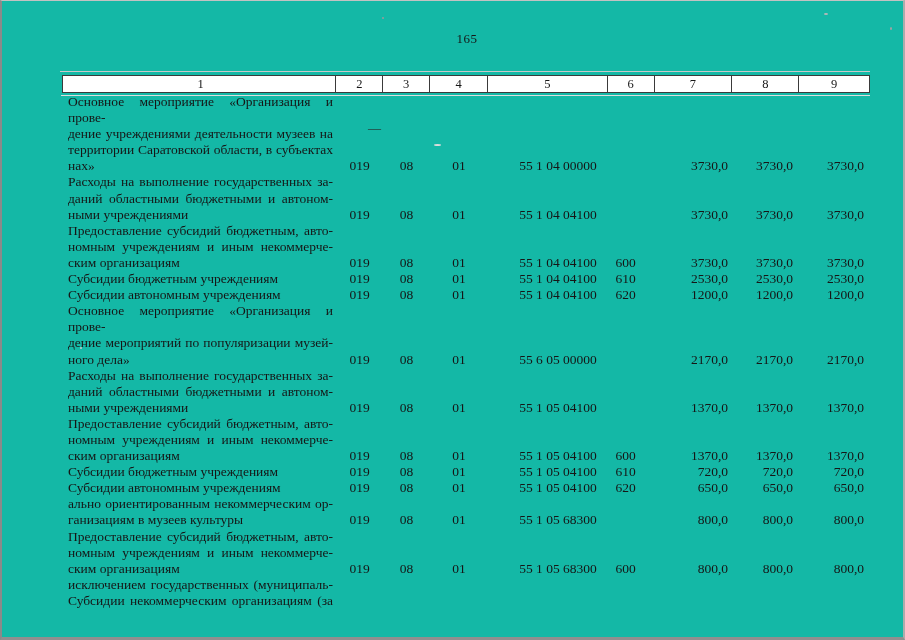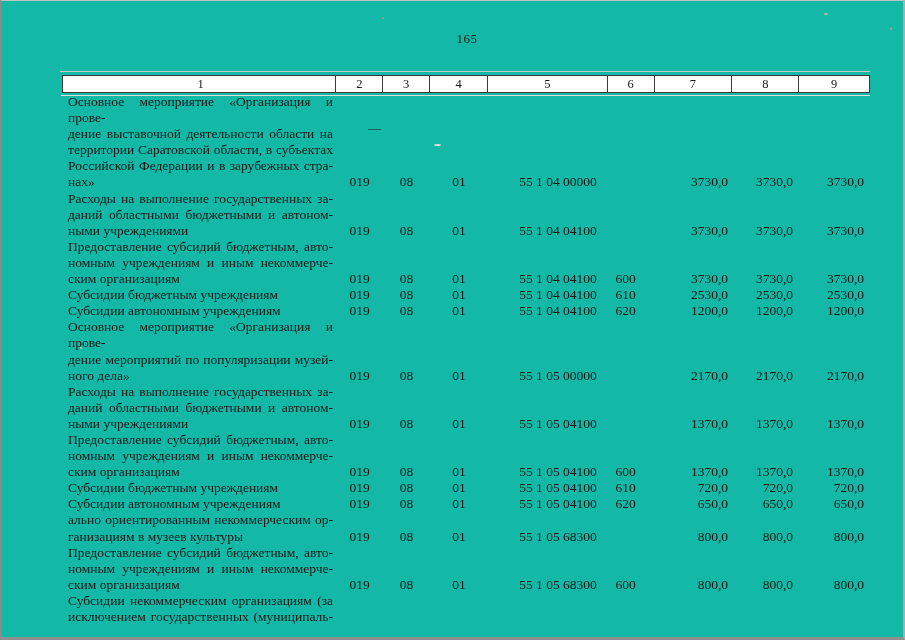--- a/index.html
+++ b/index.html
@@ -76,23 +76,22 @@
       <div class="th c6" style="padding-right:0;">6</div>
       <div class="th c7" style="text-align:center;padding-right:0;justify-content:center;">7</div>
       <div class="th c8" style="text-align:center;padding-right:0;justify-content:center;">8</div>
       <div class="th c9" style="text-align:center;padding-right:0;justify-content:center;">9</div>
     </div>
 
     <div class="tbody">
         <div class="row">
     <div class="c c1">
             <div class="l">Основное мероприятие «Организация и прове-</div>
-            <div class="l">дение выставочной деятельности области на</div>
+            <div class="l">дение учреждениями деятельности музеев на</div>
             <div class="l">территории Саратовской области, в субъектах</div>
-            <div class="l">Российской Федерации и в зарубежных стра-</div>
             <div class="l last">нах»</div>
           </div>
     <div class="c c2">019</div>
     <div class="c c3">08</div>
     <div class="c c4">01</div>
     <div class="c c5">55 1 04 00000</div>
     <div class="c c6"></div>
     <div class="c c7">3730,0</div>
     <div class="c c8">3730,0</div>
     <div class="c c9">3730,0</div>
@@ -155,21 +154,21 @@
   </div>
         <div class="row">
     <div class="c c1">
             <div class="l">Основное мероприятие «Организация и прове-</div>
             <div class="l">дение мероприятий по популяризации музей-</div>
             <div class="l last">ного дела»</div>
           </div>
     <div class="c c2">019</div>
     <div class="c c3">08</div>
     <div class="c c4">01</div>
-    <div class="c c5">55 1 05 00000</div>
+    <div class="c c5">55 6 05 00000</div>
     <div class="c c6"></div>
     <div class="c c7">2170,0</div>
     <div class="c c8">2170,0</div>
     <div class="c c9">2170,0</div>
   </div>
         <div class="row">
     <div class="c c1">
             <div class="l">Расходы на выполнение государственных за-</div>
             <div class="l">даний областными бюджетными и автоном-</div>
             <div class="l last">ными учреждениями</div>
@@ -248,21 +247,21 @@
     <div class="c c3">08</div>
     <div class="c c4">01</div>
     <div class="c c5">55 1 05 68300</div>
     <div class="c c6">600</div>
     <div class="c c7">800,0</div>
     <div class="c c8">800,0</div>
     <div class="c c9">800,0</div>
   </div>
         <div class="row">
     <div class="c c1">
+            <div class="l">исключением государственных (муниципаль-</div>
             <div class="l">Субсидии некоммерческим организациям (за</div>
-            <div class="l">исключением государственных (муниципаль-</div>
           </div>
 
   </div>
       </div>
   </div>
 
 </div>
 
 </body></html>

